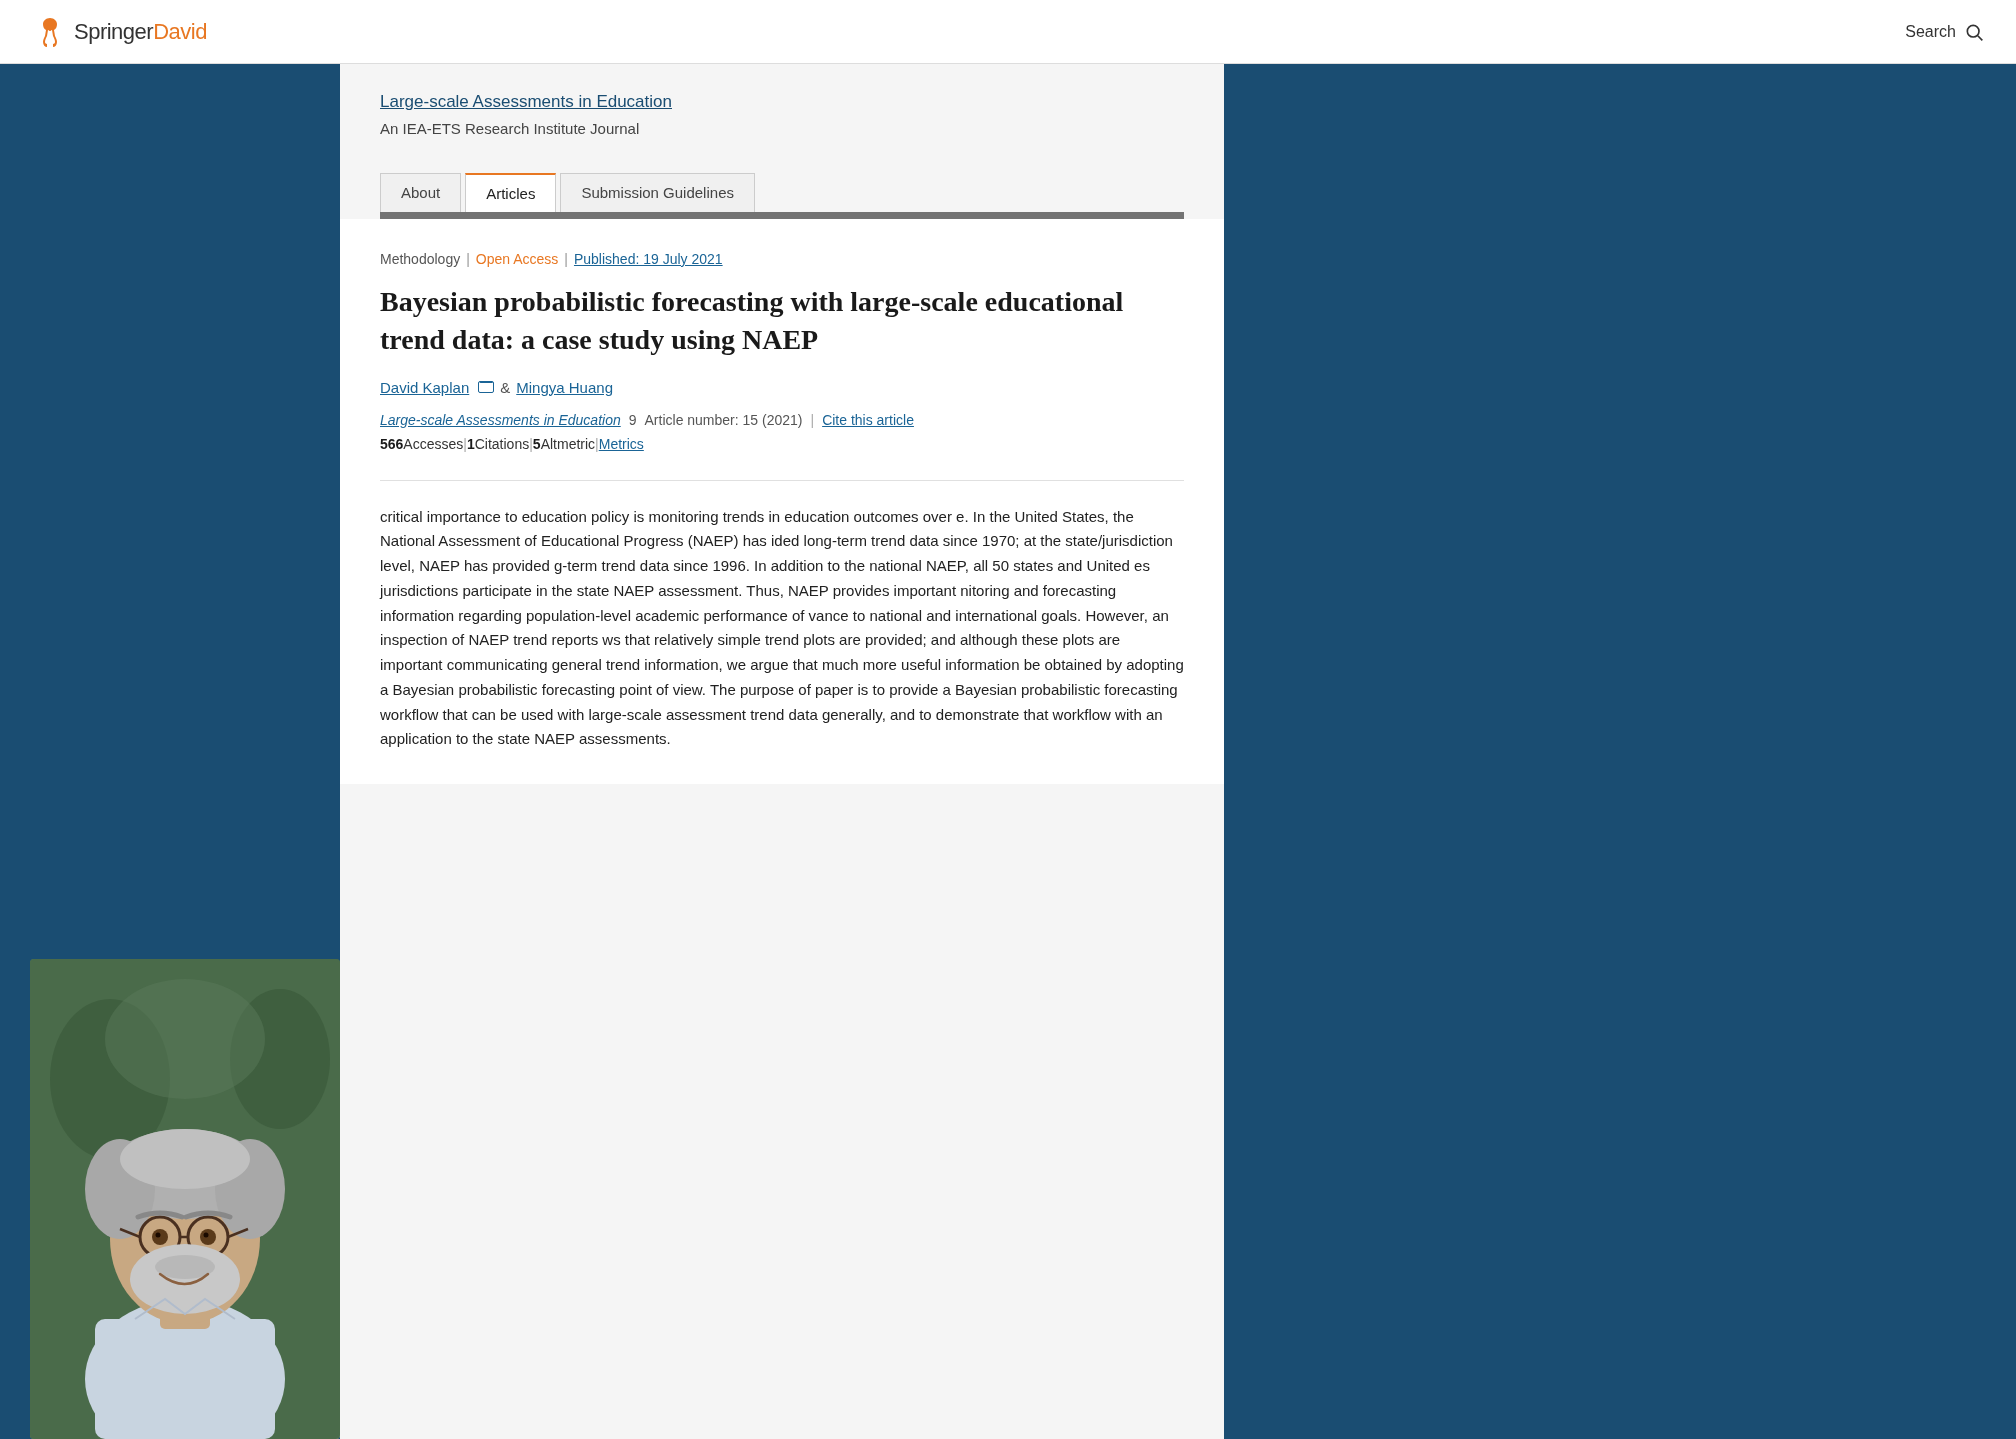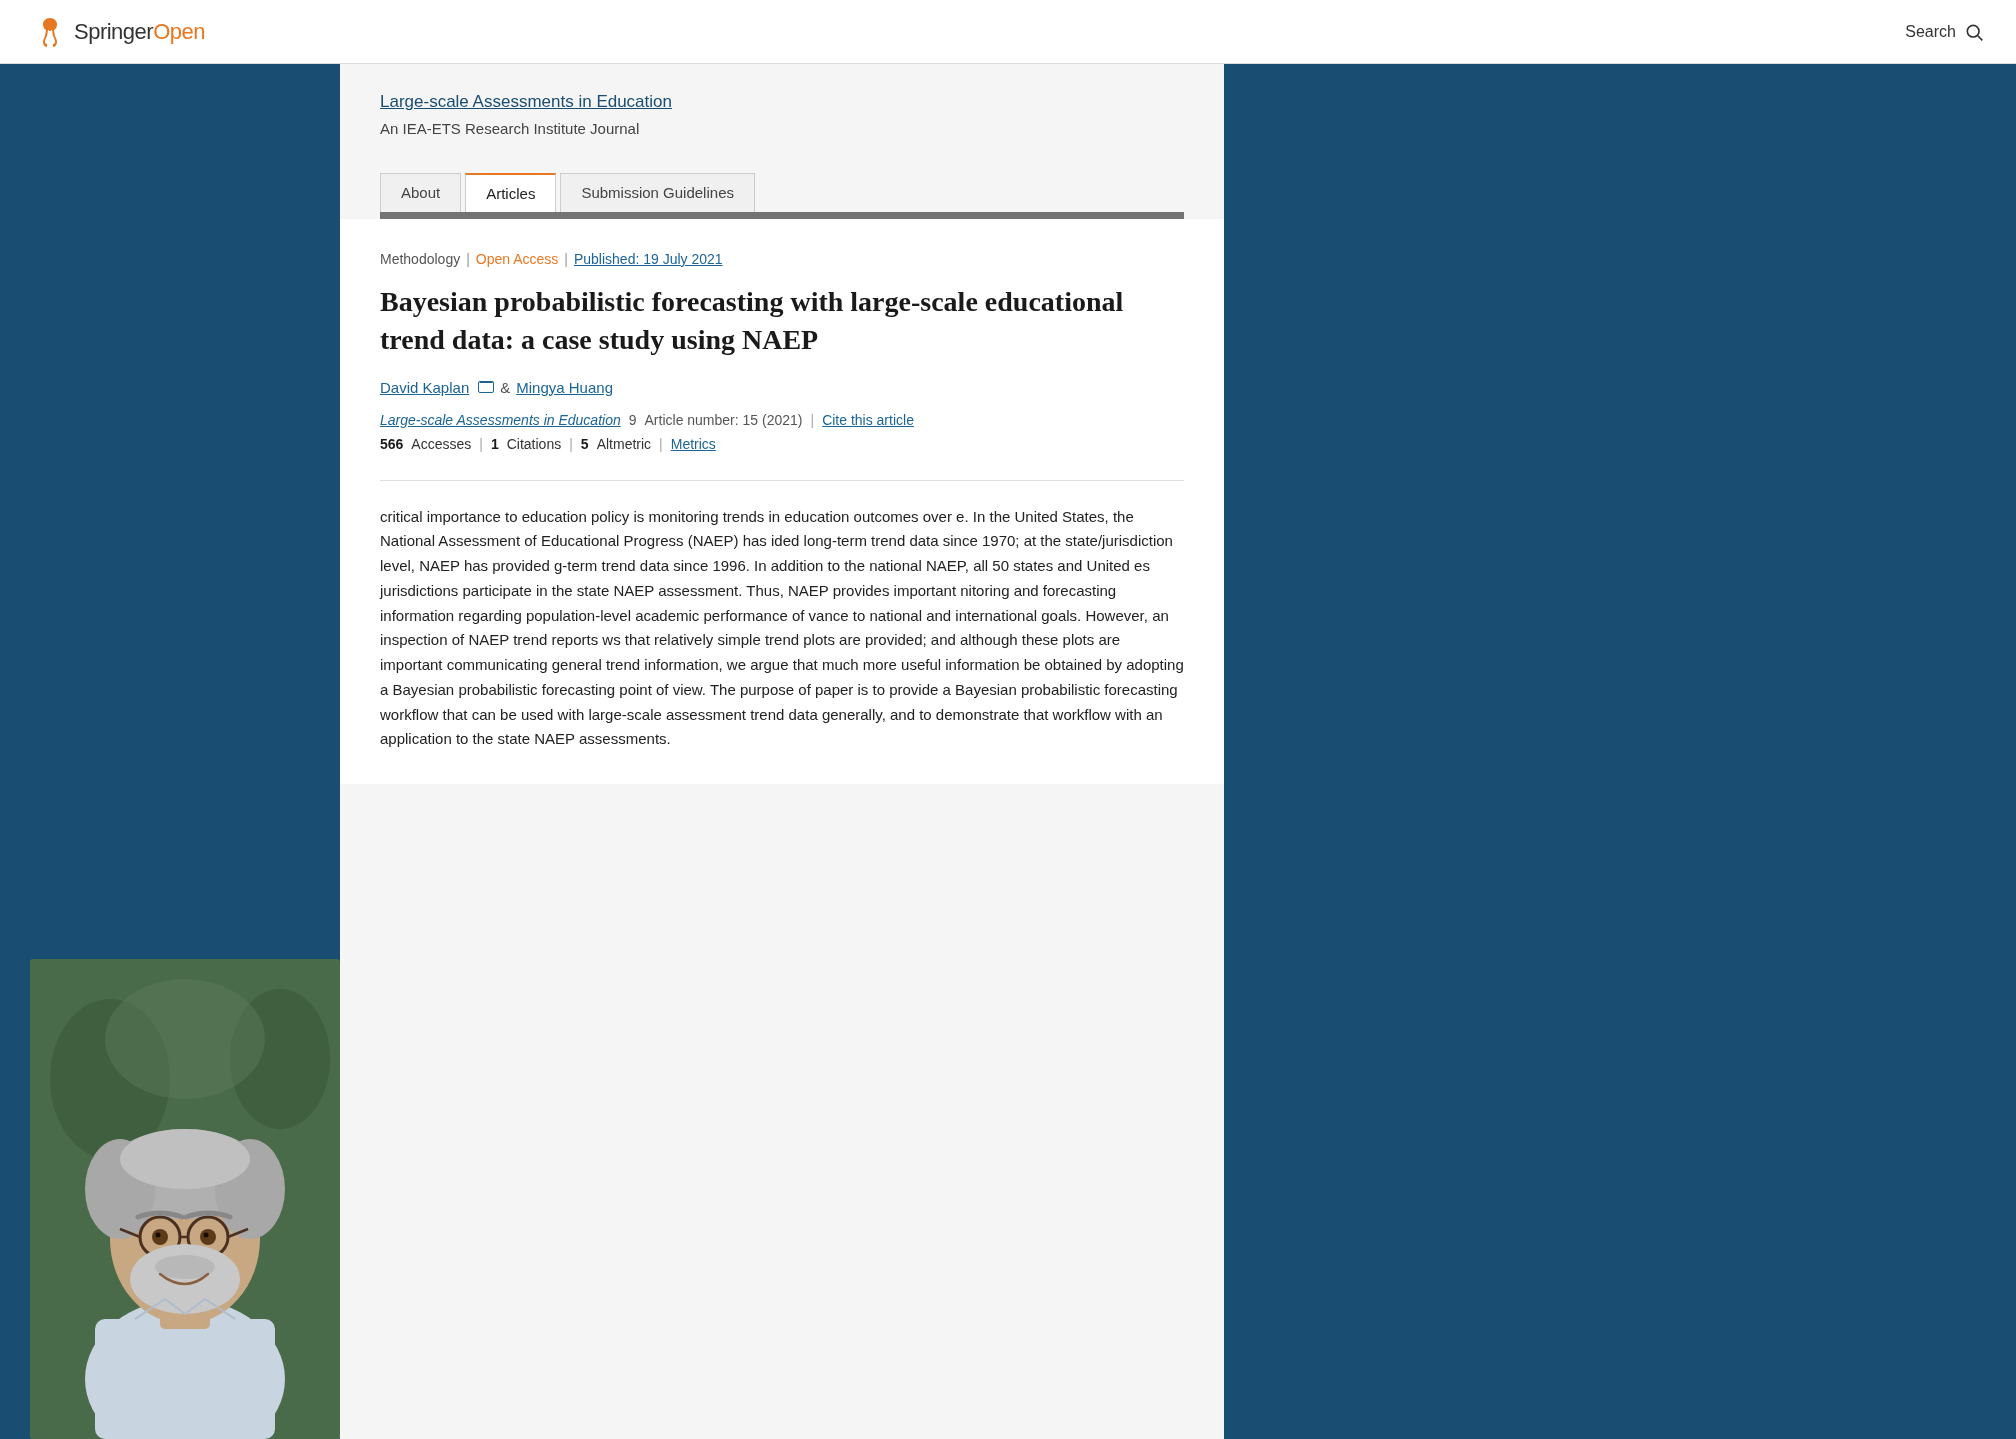--- a/index.html
+++ b/index.html
@@ -252,21 +252,20 @@
     .pipe {
       color: #aaa;
     }
 
     .metrics-line {
       font-size: 14px;
       color: #333;
       margin-bottom: 28px;
       display: flex;
       align-items: center;
-      gap: 8px;
     }
 
     .metrics-num {
       font-weight: 700;
       color: #1a1a1a;
     }
 
     .metrics-link {
       color: #1a6496;
       text-decoration: underline;
@@ -309,21 +308,21 @@
 <body>
 
 <div class="top-nav">
   <div class="logo-area">
 
     <svg class="logo-icon" viewBox="0 0 36 36">
       <path d="M18 4 C14 4 11 7 11 10 C11 13 12 15 14 16 L13 22 C12 24 11 26 11 28 C11 31 13 33 15 33 L15 30 C14 30 13 29 13 28 C13 26 14 24 15 22 L16 16 C17 16.5 17.5 17 18 17 C18.5 17 19 16.5 20 16 L21 22 C22 24 23 26 23 28 C23 29 22 30 21 30 L21 33 C23 33 25 31 25 28 C25 26 24 24 23 22 L22 16 C24 15 25 13 25 10 C25 7 22 4 18 4 Z" fill="#e87722"></path>
       <circle cx="18" cy="9" r="3" fill="#e87722"></circle>
     </svg>
     <span class="logo-text">
-      <span>Springer</span><span class="open-part">Open</span>
+      <span>Springer</span><span class="open-part">David</span>
     </span>
   </div>
 
   <div class="search-area">
     <span>Search</span>
     <svg class="search-icon-svg" viewBox="0 0 24 24">
       <circle cx="11" cy="11" r="7"></circle>
       <line x1="16.5" y1="16.5" x2="22" y2="22"></line>
     </svg>
   </div>

